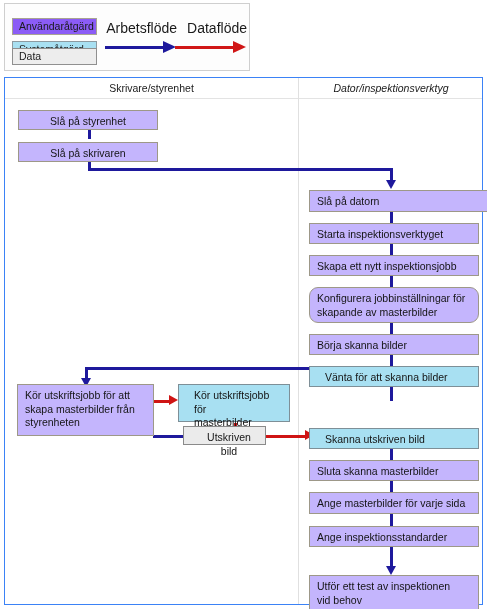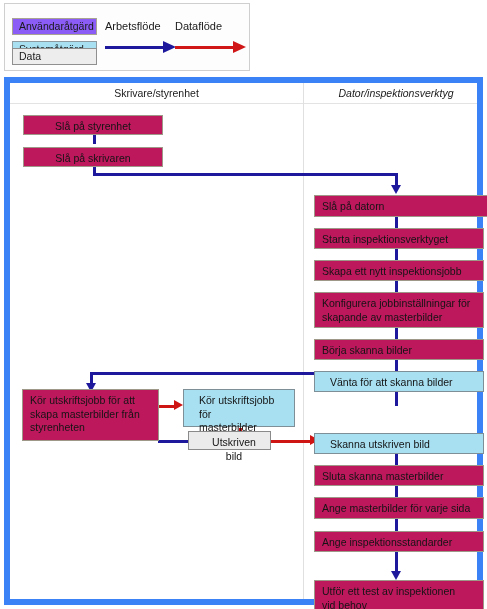--- a/index.html
+++ b/index.html
@@ -39,24 +39,24 @@
     white-space: nowrap;
     overflow: hidden;
   }
   .legend-key.k1 { top: 14px;  background: #8b5cf6; border-color: #a8a393; }
   .legend-key.k2 { top: 25px; background: #a8e0f2; border-color: #8d9aa0; margin-top: 12px; }
   .legend-key.k3 { top: 44px; background: #ededed; border-color: #8f8f8f; }
 
   .legend-flow { position: absolute; }
   .legend-flow .lf-label {
     position: absolute;
-    font-size: 11px;
+    font-size: 14px;
     color: #1a1a1a;
     white-space: nowrap;
-    text-align: left;
+    text-align: right;
     width: 100%;
   }
   .legend-flow .lf-line {
     position: absolute;
     left: 0; top: 26px;
     height: 3px;
   }
   .legend-flow .lf-head {
     position: absolute;
     top: 21px;
@@ -69,21 +69,21 @@
   #legend-work .lf-head { left: 58px; border-left: 13px solid #1e199c; }
   #legend-data { left: 170px; top: 16px; width: 72px; height: 40px; }
   #legend-data .lf-line { width: 62px; background: #d01616; }
   #legend-data .lf-head { left: 58px; border-left: 13px solid #d01616; }
 
   
   #lanes {
     position: absolute;
     left: 4px; top: 77px;
     width: 479px; height: 528px;
-    border: 6px solid #3b82f6;
+    border: 1px solid #3b82f6;
     background: #ffffff;
   }
   #lane-header {
     position: absolute;
     left: 0; top: 0;
     width: 100%; height: 21px;
     border-bottom: 1px solid #e3e3e3;
   }
   .lane-title {
     position: absolute;
@@ -107,21 +107,21 @@
   .node {
     position: absolute;
     border: 1px solid #8c8c84;
     font-size: 10.5px;
     line-height: 13.5px;
     color: #141414;
     padding: 4px 7px 3px 7px;
     white-space: pre-line;
     box-shadow: 0 0 0 0 transparent;
   }
-  .node.user   { background: #be185d; border-color: #9d9888; }
+  .node.user   { background: #c4b5fd; border-color: #9d9888; }
   .node.system { background: #a8e0f2; border-color: #7e8f97; padding-left: 15px; }
   .node.data   { background: #ebebeb; border-color: #8a8a8a; padding-left: 16px; }
   .node.center { text-align: center; }
 
   
   .seg { position: absolute; }
   .seg.v { width: 3px; }
   .seg.h { height: 3px; }
   .seg.blue { background: #1e199c; }
   .seg.red  { background: #cf1414; }
@@ -210,21 +210,21 @@
     <div class="node user" style="left:12px; top:306px; width:137px; height:52px;">Kör utskriftsjobb för att
 skapa masterbilder från
 styrenheten</div>
     <div class="node system" style="left:173px; top:306px; width:112px; height:38px;">Kör utskriftsjobb för
 masterbilder</div>
     <div class="node data center" style="left:178px; top:348px; width:83px; height:19px;">Utskriven bild</div>
 
     <div class="node user" style="left:304px; top:112px; width:196px; height:22px;">Slå på datorn</div>
     <div class="node user" style="left:304px; top:145px; width:170px; height:21px;">Starta inspektionsverktyget</div>
     <div class="node user" style="left:304px; top:177px; width:170px; height:21px;">Skapa ett nytt inspektionsjobb</div>
-    <div class="node user" style="left:304px; top:209px; width:170px; height:36px;">Konfigurera jobbinställningar för
+    <div class="node user" style="left:304px; top:209px; width:170px; height:36px;border-radius:9px;">Konfigurera jobbinställningar för
 skapande av masterbilder</div>
     <div class="node user" style="left:304px; top:256px; width:170px; height:21px;">Börja skanna bilder</div>
     <div class="node system" style="left:304px; top:288px; width:170px; height:21px;">Vänta för att skanna bilder</div>
 
     <div class="node system" style="left:304px; top:350px; width:170px; height:21px;">Skanna utskriven bild</div>
     <div class="node user" style="left:304px; top:382px; width:170px; height:21px;">Sluta skanna masterbilder</div>
     <div class="node user" style="left:304px; top:414px; width:170px; height:22px;">Ange masterbilder för varje sida</div>
     <div class="node user" style="left:304px; top:448px; width:170px; height:21px;">Ange inspektionsstandarder</div>
     <div class="node user" style="left:304px; top:497px; width:170px; height:36px;">Utför ett test av inspektionen
 vid behov</div>

